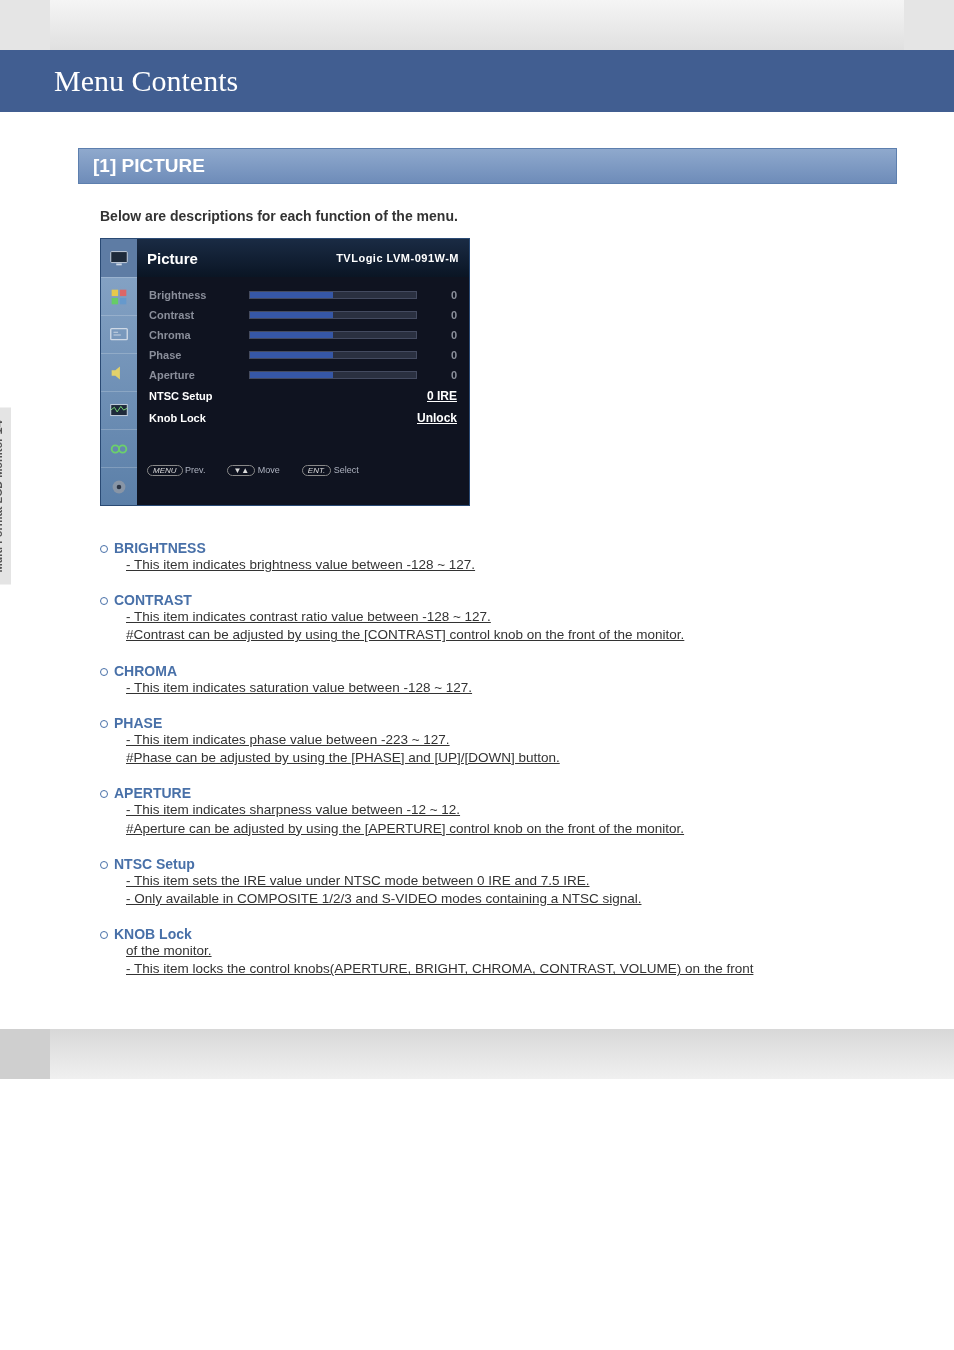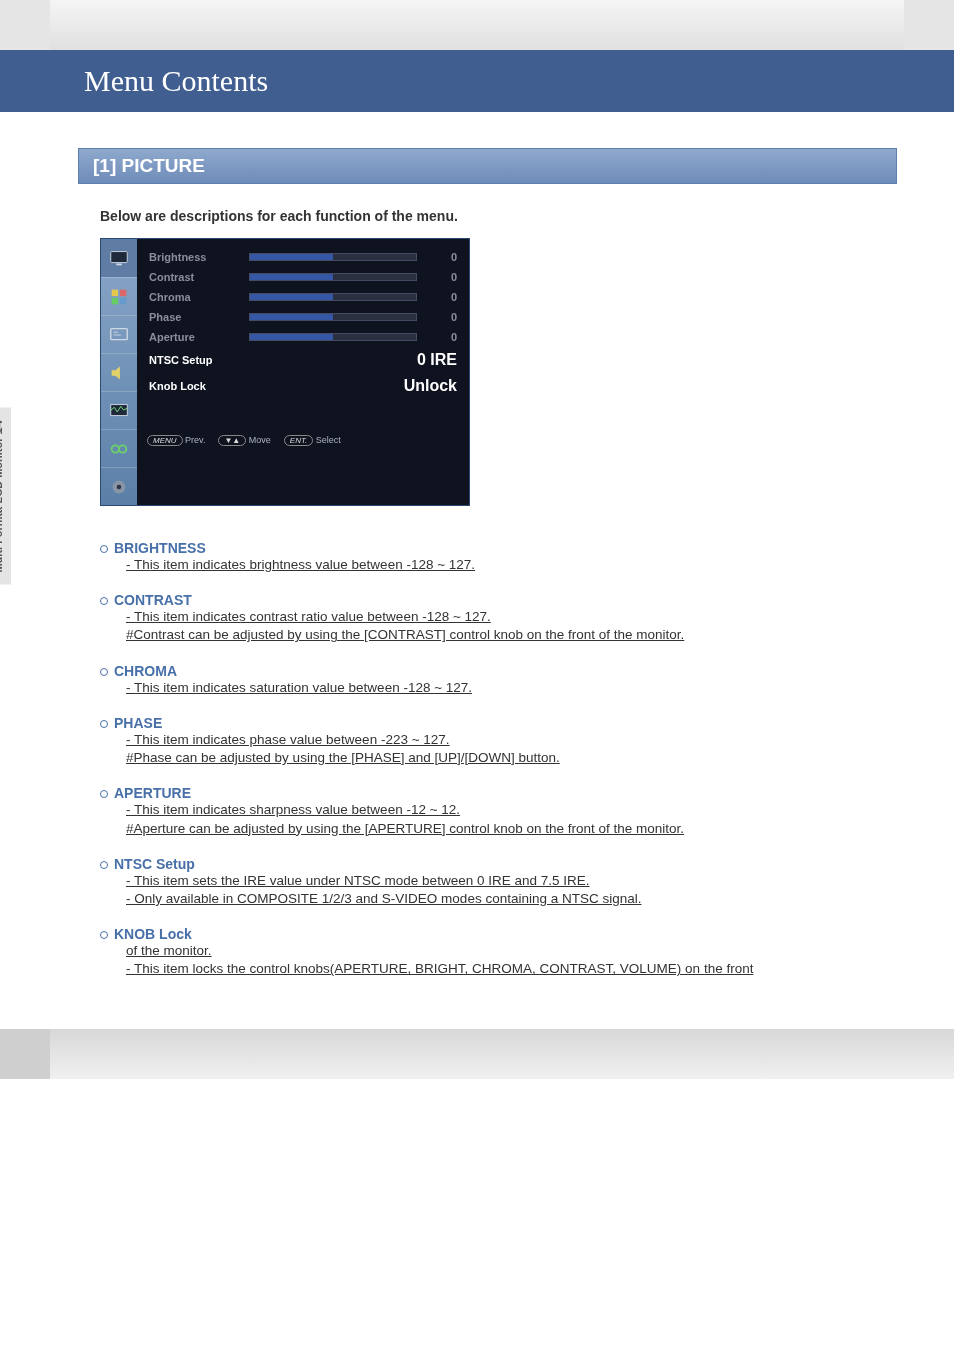--- a/index.html
+++ b/index.html
@@ -20,21 +20,21 @@
     position: absolute;
     top: 0; width: 50px; height: 50px;
     background: #e5e5e5;
   }
   .topbar::before { left: 0; }
   .topbar::after { right: 0; }
 
   .title-band {
     background: #415e91;
     color: #fff;
-    padding: 14px 0 14px 84px;
+    padding: 14px 0 14px 54px;
     font-family: "Times New Roman", serif;
     font-size: 30px;
     font-weight: 500;
     margin-bottom: 36px;
   }
 
   .content {
     padding: 0 57px 0 78px;
     position: relative;
   }
@@ -125,26 +125,26 @@
     position: relative;
   }
   .osd-row .rslider::before {
     content:"";
     position:absolute;
     left:0; top:0; bottom:0;
     width: 50%;
     background: #3657a6;
   }
   .osd-row .rval { flex: 0 0 40px; text-align: right; font-size: 11px; }
-  .osd-row .rwideval { flex:1; text-align:right; font-size:16px; color:#fff; }
+  .osd-row .rwideval { flex:1; text-align:right; font-size:12px; color:#fff;text-decoration:underline; }
   .osd-foot {
     background: #0f1320;
     padding: 10px 10px 8px 10px;
     display: flex;
-    gap: 13px;
+    gap: 22px;
     align-items:center;
     color: #aeb3c0;
     font-size: 9px;
   }
   .osd-foot .pill {
     border:1px solid #888; border-radius:8px;
     padding: 0 5px; font-style: italic; color:#ddd;
     font-size:8px;
   }
 
@@ -244,20 +244,24 @@
           </svg>
       </div>
       <div class="osd-icon">
         <svg viewBox="0 0 24 24">
             <circle cx="12" cy="12" r="7" fill="#8895a6"></circle>
             <circle cx="12" cy="12" r="2.5" fill="#2b3444"></circle>
           </svg>
       </div>
     </div>
     <div class="osd-body">
+      <div class="osd-head">
+        <span class="pt">Picture</span>
+        <span class="brand">TVLogic LVM-091W-M</span>
+      </div>
       <div class="osd-rows">
         <div class="osd-row">
           <span class="rlabel">Brightness</span>
           <span class="rslider"></span>
           <span class="rval">0</span>
         </div>
         <div class="osd-row">
           <span class="rlabel">Contrast</span>
           <span class="rslider"></span>
           <span class="rval">0</span>

